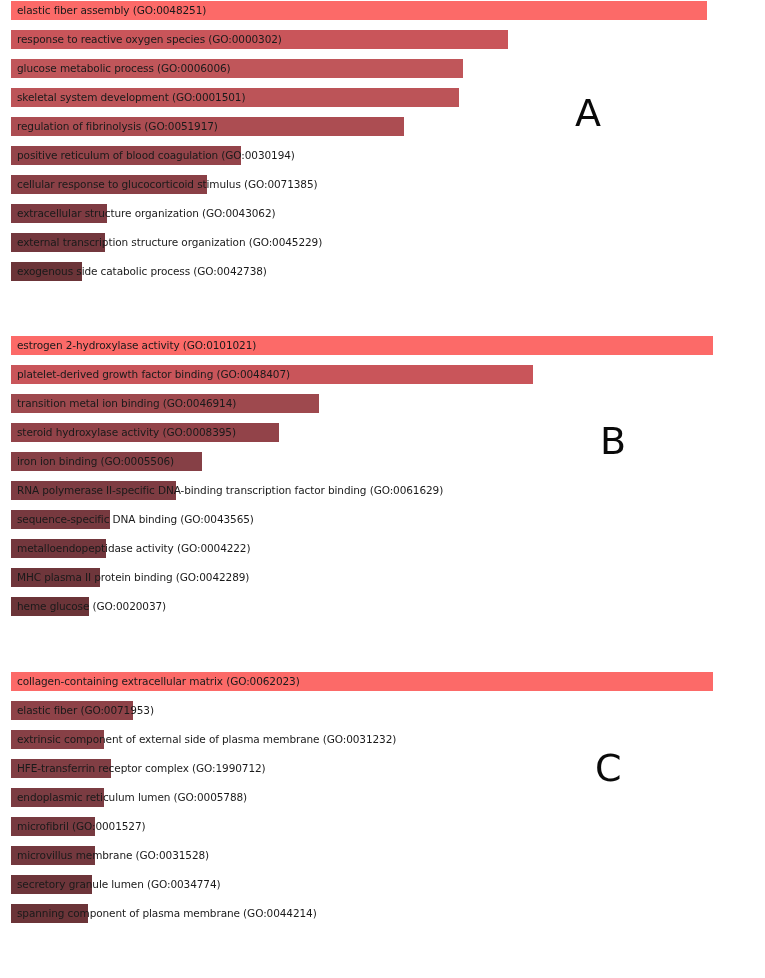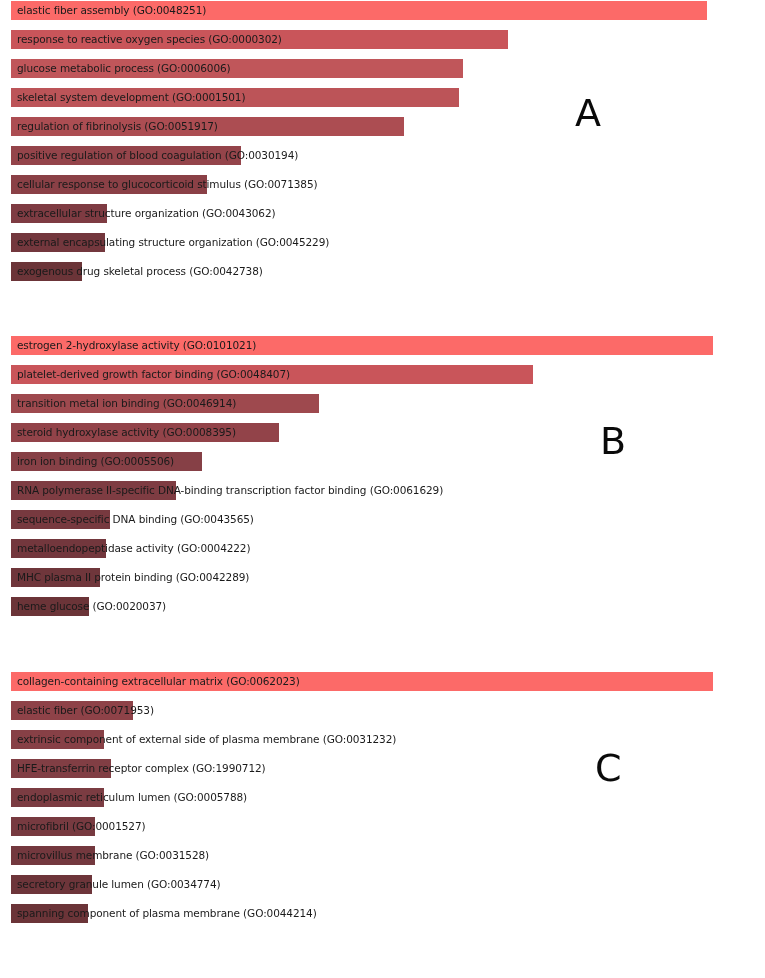--- a/index.html
+++ b/index.html
@@ -97,37 +97,37 @@
       <div class="bar-row">
         <div class="bar" style="width:448px; background:#BC5458;"></div>
         <div class="bar-label">skeletal system development (GO:0001501)</div>
       </div>
       <div class="bar-row">
         <div class="bar" style="width:393px; background:#AC4D52;"></div>
         <div class="bar-label">regulation of fibrinolysis (GO:0051917)</div>
       </div>
       <div class="bar-row">
         <div class="bar" style="width:230px; background:#94444A;"></div>
-        <div class="bar-label">positive regulation of blood coagulation (GO:0030194)</div>
+        <div class="bar-label">positive reticulum of blood coagulation (GO:0030194)</div>
       </div>
       <div class="bar-row">
         <div class="bar" style="width:196px; background:#8A4046;"></div>
         <div class="bar-label">cellular response to glucocorticoid stimulus (GO:0071385)</div>
       </div>
       <div class="bar-row">
         <div class="bar" style="width:96px; background:#7E3B42;"></div>
         <div class="bar-label">extracellular structure organization (GO:0043062)</div>
       </div>
       <div class="bar-row">
         <div class="bar" style="width:94px; background:#73373D;"></div>
-        <div class="bar-label">external encapsulating structure organization (GO:0045229)</div>
+        <div class="bar-label">external transcription structure organization (GO:0045229)</div>
       </div>
       <div class="bar-row">
         <div class="bar" style="width:71px; background:#6B3438;"></div>
-        <div class="bar-label">exogenous drug skeletal process (GO:0042738)</div>
+        <div class="bar-label">exogenous side catabolic process (GO:0042738)</div>
       </div>
     </div>
   </div>
 
   <div class="panel" id="panel-B">
     <div class="rows">
       <div class="bar-row">
         <div class="bar" style="width:702px; background:#FC6A68;"></div>
         <div class="bar-label">estrogen 2-hydroxylase activity (GO:0101021)</div>
       </div>

